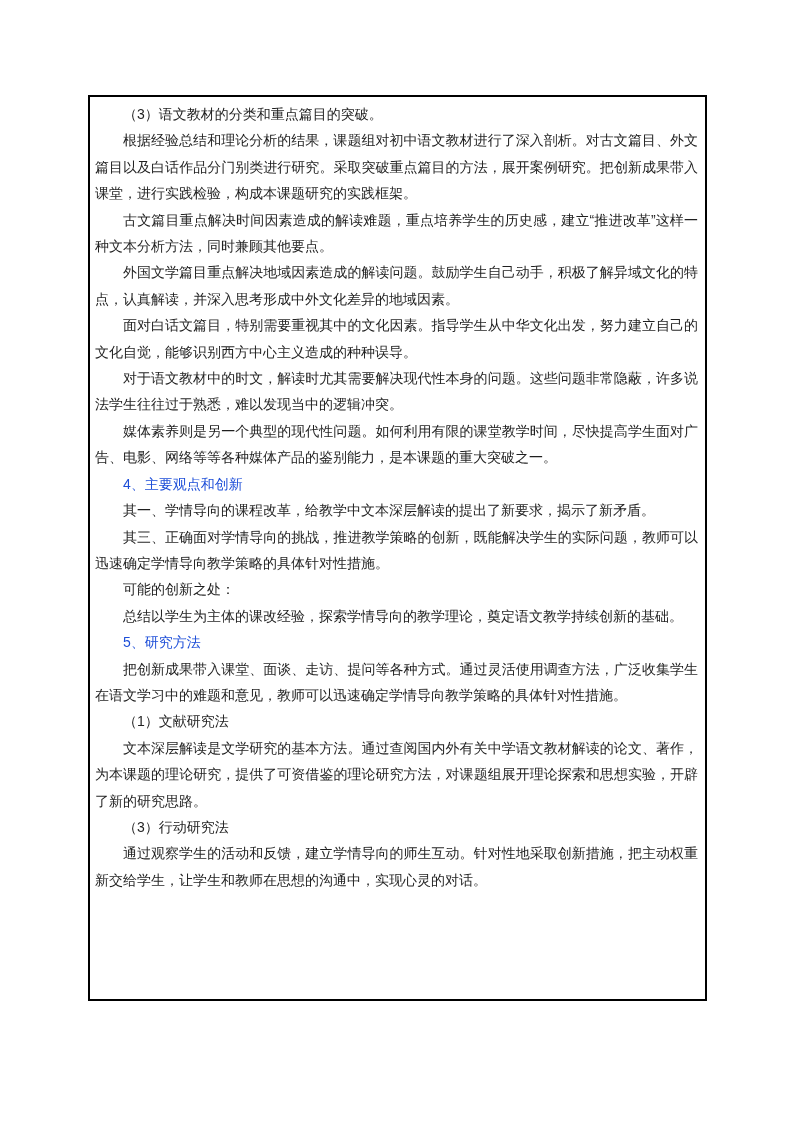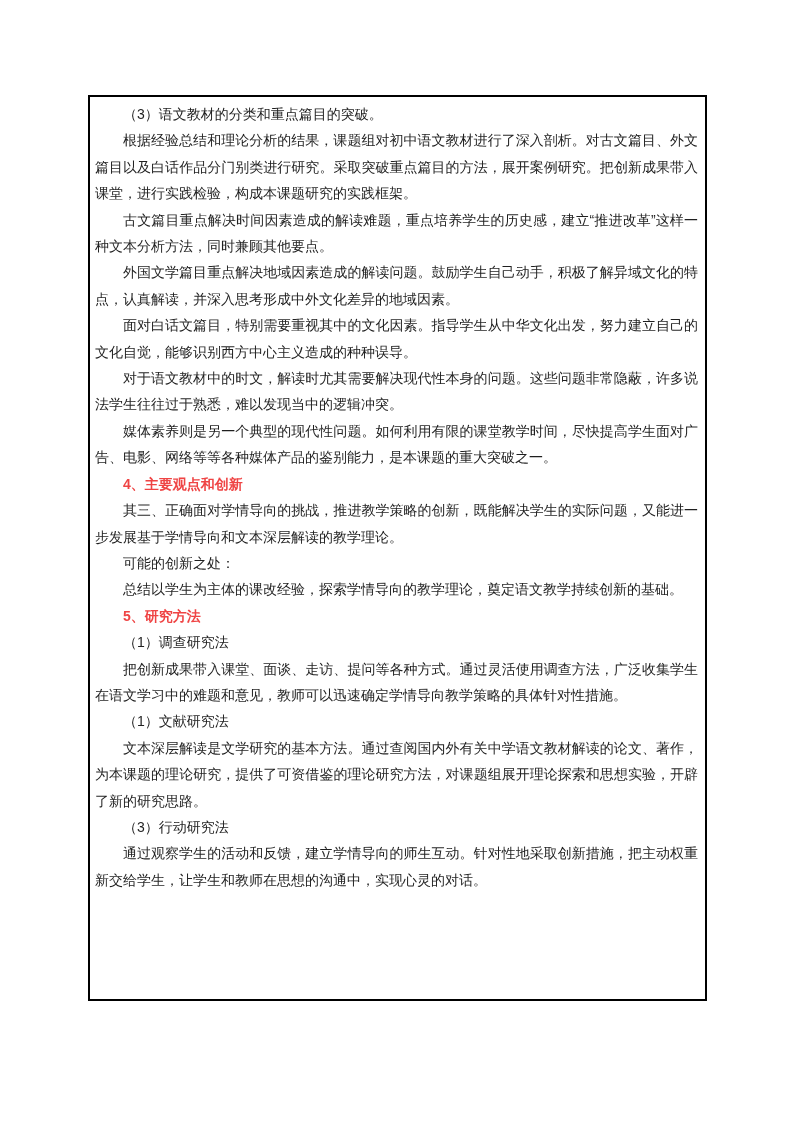--- a/index.html
+++ b/index.html
@@ -29,39 +29,39 @@
     margin: 0;
     font-size: 14px;
     line-height: 26.4px;
     color: #1f1f1f;
     text-align: justify;
     text-justify: inter-ideograph;
     text-indent: 2em;
     word-break: break-all;
   }
   .doc-frame p.heading {
-    font-weight: bold;
-    color: #ef4444;
+    font-weight: normal;
+    color: #1d4ed8;
   }
 </style>
 </head>
 <body>
 
 <div class="doc-frame">
   <p>（3）语文教材的分类和重点篇目的突破。</p>
   <p>根据经验总结和理论分析的结果，课题组对初中语文教材进行了深入剖析。对古文篇目、外文篇目以及白话作品分门别类进行研究。采取突破重点篇目的方法，展开案例研究。把创新成果带入课堂，进行实践检验，构成本课题研究的实践框架。</p>
   <p>古文篇目重点解决时间因素造成的解读难题，重点培养学生的历史感，建立“推进改革”这样一种文本分析方法，同时兼顾其他要点。</p>
   <p>外国文学篇目重点解决地域因素造成的解读问题。鼓励学生自己动手，积极了解异域文化的特点，认真解读，并深入思考形成中外文化差异的地域因素。</p>
   <p>面对白话文篇目，特别需要重视其中的文化因素。指导学生从中华文化出发，努力建立自己的文化自觉，能够识别西方中心主义造成的种种误导。</p>
   <p>对于语文教材中的时文，解读时尤其需要解决现代性本身的问题。这些问题非常隐蔽，许多说法学生往往过于熟悉，难以发现当中的逻辑冲突。</p>
   <p>媒体素养则是另一个典型的现代性问题。如何利用有限的课堂教学时间，尽快提高学生面对广告、电影、网络等等各种媒体产品的鉴别能力，是本课题的重大突破之一。</p>
   <p class="heading">4、主要观点和创新</p>
-  <p>其三、正确面对学情导向的挑战，推进教学策略的创新，既能解决学生的实际问题，又能进一步发展基于学情导向和文本深层解读的教学理论。</p>
+  <p>其一、学情导向的课程改革，给教学中文本深层解读的提出了新要求，揭示了新矛盾。</p>
+  <p>其三、正确面对学情导向的挑战，推进教学策略的创新，既能解决学生的实际问题，教师可以迅速确定学情导向教学策略的具体针对性措施。</p>
   <p>可能的创新之处：</p>
   <p>总结以学生为主体的课改经验，探索学情导向的教学理论，奠定语文教学持续创新的基础。</p>
   <p class="heading">5、研究方法</p>
-  <p>（1）调查研究法</p>
   <p>把创新成果带入课堂、面谈、走访、提问等各种方式。通过灵活使用调查方法，广泛收集学生在语文学习中的难题和意见，教师可以迅速确定学情导向教学策略的具体针对性措施。</p>
   <p>（1）文献研究法</p>
   <p>文本深层解读是文学研究的基本方法。通过查阅国内外有关中学语文教材解读的论文、著作，为本课题的理论研究，提供了可资借鉴的理论研究方法，对课题组展开理论探索和思想实验，开辟了新的研究思路。</p>
   <p>（3）行动研究法</p>
   <p>通过观察学生的活动和反馈，建立学情导向的师生互动。针对性地采取创新措施，把主动权重新交给学生，让学生和教师在思想的沟通中，实现心灵的对话。</p>
 </div>
 
 </body></html>

